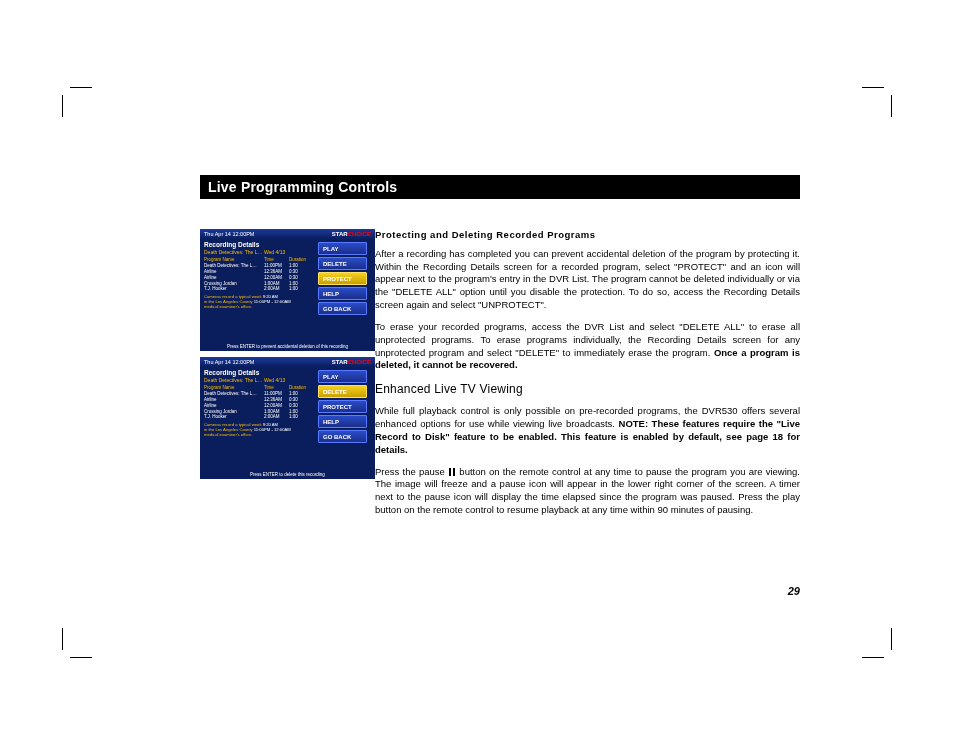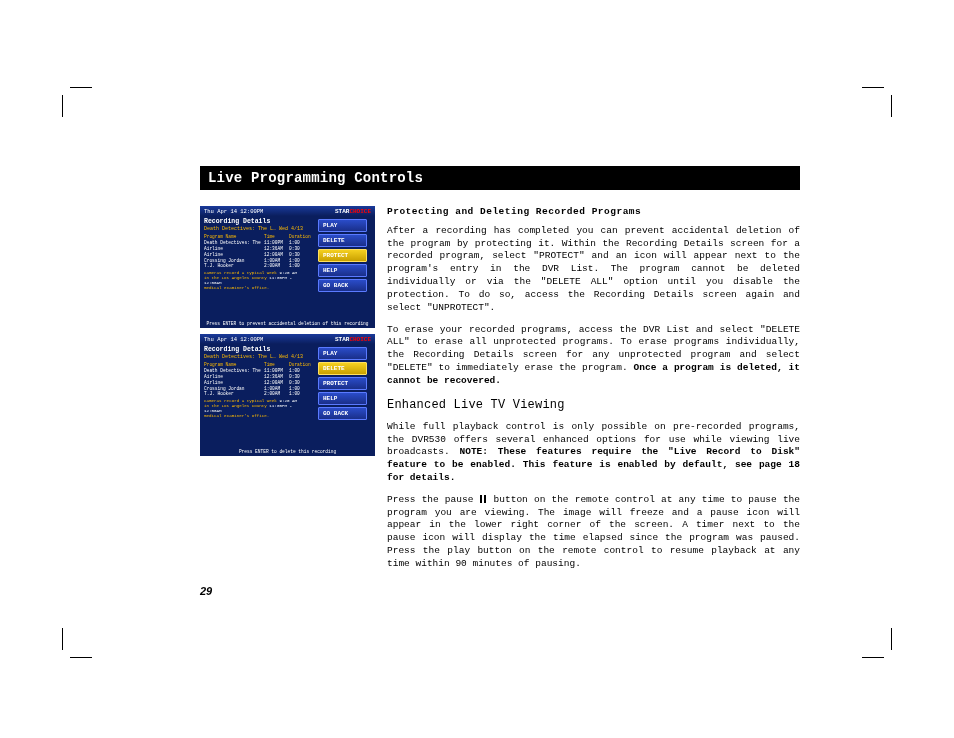--- a/index.html
+++ b/index.html
@@ -18,36 +18,34 @@
   .crop.tr { top: 95px; right: 70px; width: 30px; height: 30px; border-right: 1px solid #000; border-top: 1px solid #000; transform: translate(8px,-8px);}
   .crop.tr::after { content:""; position:absolute; right:-1px; top:-1px; width:8px; height:8px; background:#fff; }
   .crop.bl { top: 620px; left: 70px; width: 30px; height: 30px; border-left: 1px solid #000; border-bottom: 1px solid #000; transform: translate(-8px,8px);}
   .crop.bl::after { content:""; position:absolute; left:-1px; bottom:-1px; width:8px; height:8px; background:#fff; }
   .crop.br { top: 620px; right: 70px; width: 30px; height: 30px; border-right: 1px solid #000; border-bottom: 1px solid #000; transform: translate(8px,8px);}
   .crop.br::after { content:""; position:absolute; right:-1px; bottom:-1px; width:8px; height:8px; background:#fff; }
 
   .page {
     position: absolute;
     left: 200px;
-    top: 166px;
+    top: 175px;
     width: 600px;
-    font-family: Liberation Mono, monospace;
   }
   .title-bar {
     background: #000;
     color: #fff;
     font-weight: bold;
     font-size: 14px;
     padding: 4px 8px;
     letter-spacing: 0.2px;
   }
   .content {
     display: flex;
-    margin-top: 16px;
-    gap: 12px;
+    margin-top: 30px;
   }
   .left {
     width: 175px;
     flex-shrink: 0;
   }
   .right {
     flex: 1;
     font-size: 9.5px;
     line-height: 1.35;
   }
@@ -124,21 +122,21 @@
     left:0; right:0;
     text-align:center;
     font-size:4.5px;
     color:#fff;
   }
   .page-num {
     position:absolute;
     top: 585px;
     left: 200px;
     width: 600px;
-    text-align:left;
+    text-align:right;
     font-weight:bold;
     font-style:italic;
     font-size:11px;
   }
 </style>
 </head>
 <body>
 
 <div class="crop tl"></div>
 <div class="crop tr"></div>

